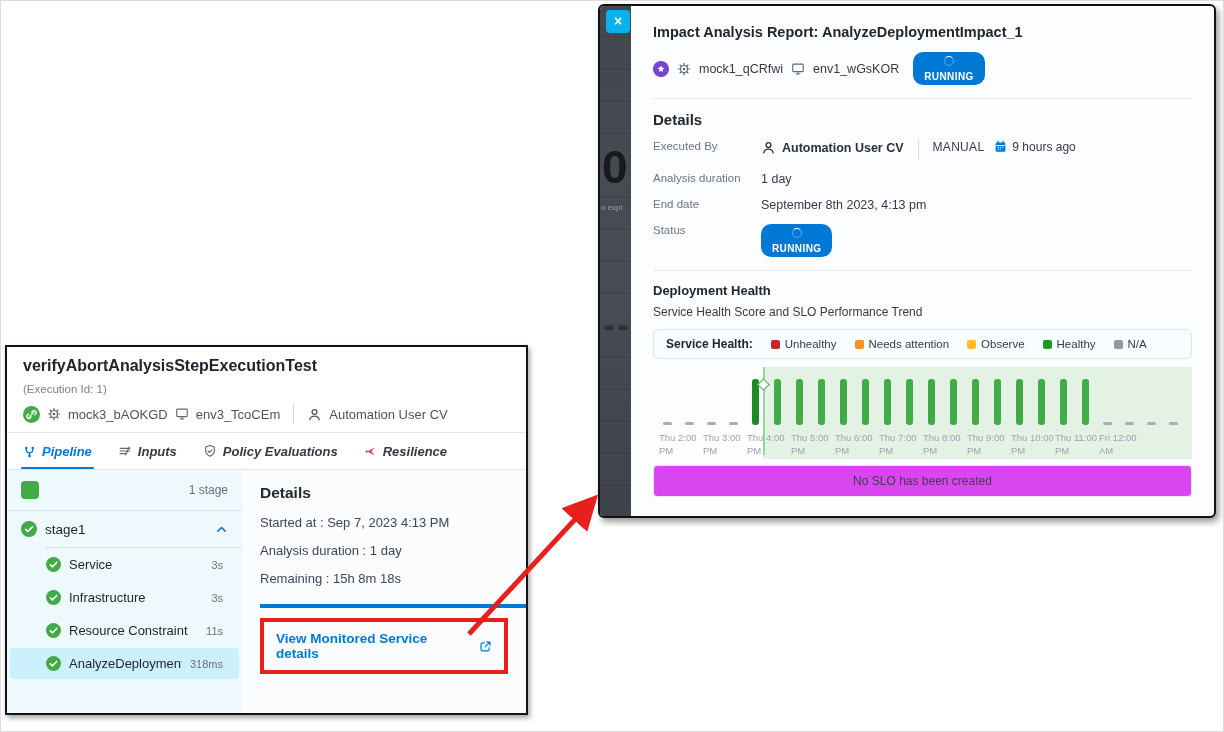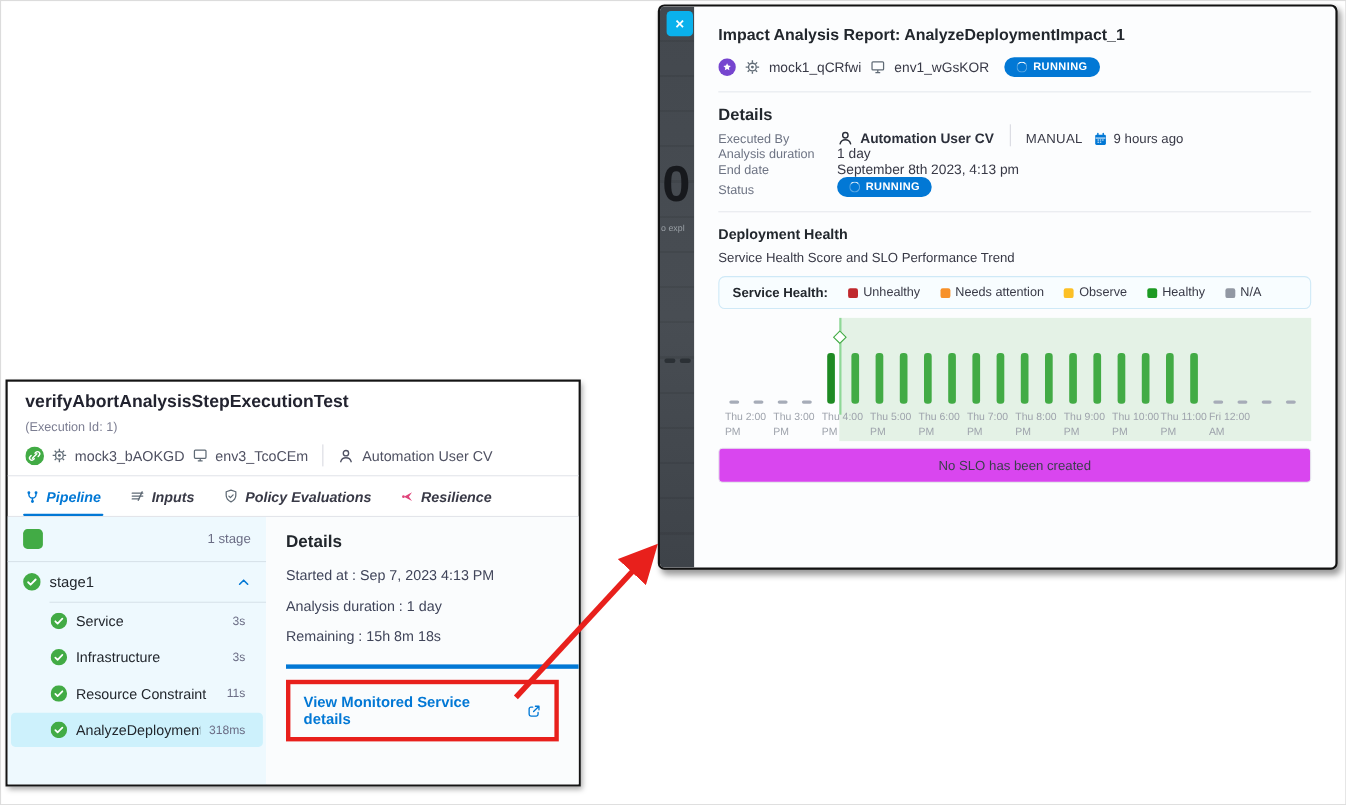--- a/index.html
+++ b/index.html
@@ -70,42 +70,42 @@
   .backdrop-dash{position:absolute;width:10px;height:4px;border-radius:2px;background:#2b3035;top:320px;}
   .close-btn{
     position:absolute;left:6px;top:4px;width:24px;height:23px;border-radius:4px;
     background:#0ab1ec;color:#fff;font-size:14px;font-weight:700;line-height:23px;text-align:center;cursor:pointer;
   }
   .rp-content{flex:1;padding:14px 22px 0;min-width:0;}
   .rp-title{font-size:14.5px;font-weight:700;color:#22272d;margin-top:4px;}
   .rp-meta{display:flex;align-items:center;gap:8px;margin-top:12px;font-size:12.5px;color:#383946;}
   .badge{
     display:inline-flex;align-items:center;gap:5px;background:#0278d5;color:#fff;
-    font-size:10px;font-weight:700;letter-spacing:.4px;border-radius:10px;padding:3.5px 11px;
+    font-size:10px;font-weight:700;letter-spacing:.4px;border-radius:10px;padding:3.5px 11px;flex-direction:column;
   }
   .spinner{width:8px;height:8px;border-radius:50%;border:1.5px solid rgba(255,255,255,.35);border-top-color:#fff;}
   .h-divider{height:1px;background:#e6e9ee;margin-top:13px;}
   .rp-details-heading{font-size:15px;font-weight:700;color:#22272d;margin-top:12px;}
-  .kv-row{display:flex;align-items:flex-end;margin-top:0;}
+  .kv-row{display:flex;align-items:flex-start;margin-top:12px;}
   .kv-label{width:108px;flex:none;font-size:11.5px;color:#6e7484;}
   .kv-value{font-size:12.5px;color:#383946;}
   .exec-user{display:flex;align-items:center;gap:6px;font-weight:700;font-size:12.5px;color:#2b2f3a;}
   .trigger-type{font-size:12px;color:#383946;letter-spacing:.3px;}
   .time-ago{font-size:12px;color:#383946;}
   .dh-heading{font-size:13px;font-weight:700;color:#22272d;margin-top:12px;}
   .dh-subtitle{font-size:12px;color:#383946;margin-top:7px;}
   .legend-box{
     margin-top:10px;border:1px solid #cfe9f7;background:#f8fdff;border-radius:6px;
     padding:7px 12px;display:flex;align-items:center;gap:18px;
   }
   .legend-title{font-size:12px;font-weight:700;color:#22272d;}
   .legend-item{display:flex;align-items:center;gap:5px;font-size:11.5px;color:#383946;}
   .legend-swatch{width:9px;height:9px;border-radius:2px;flex:none;}
 
-  .chart{position:relative;height:112px;margin-top:8px;}
+  .chart{position:relative;height:92px;margin-top:8px;}
   .chart-region{position:absolute;left:110px;right:0;top:0;bottom:0;background:rgba(66,171,69,.13);}
   .chart-vline{position:absolute;left:110px;top:0;width:2px;height:88px;background:#8fd897;z-index:1;}
   .chart-diamond{
     position:absolute;left:106px;top:13px;width:7px;height:7px;background:#fff;
     border:1.5px solid #42ab45;transform:rotate(45deg);z-index:3;
   }
   .chart-bar{position:absolute;bottom:34px;width:7px;height:46px;border-radius:3px;background:#42ab45;z-index:2;}
   .chart-bar.dark{background:#1e8a23;}
   .chart-dash{position:absolute;bottom:34px;width:9px;height:3.5px;border-radius:2px;background:#a6acb8;z-index:2;}
   .chart-xlabel{position:absolute;bottom:2px;font-size:9.5px;line-height:1.3;color:#9ea3ac;white-space:pre-line;z-index:2;}

